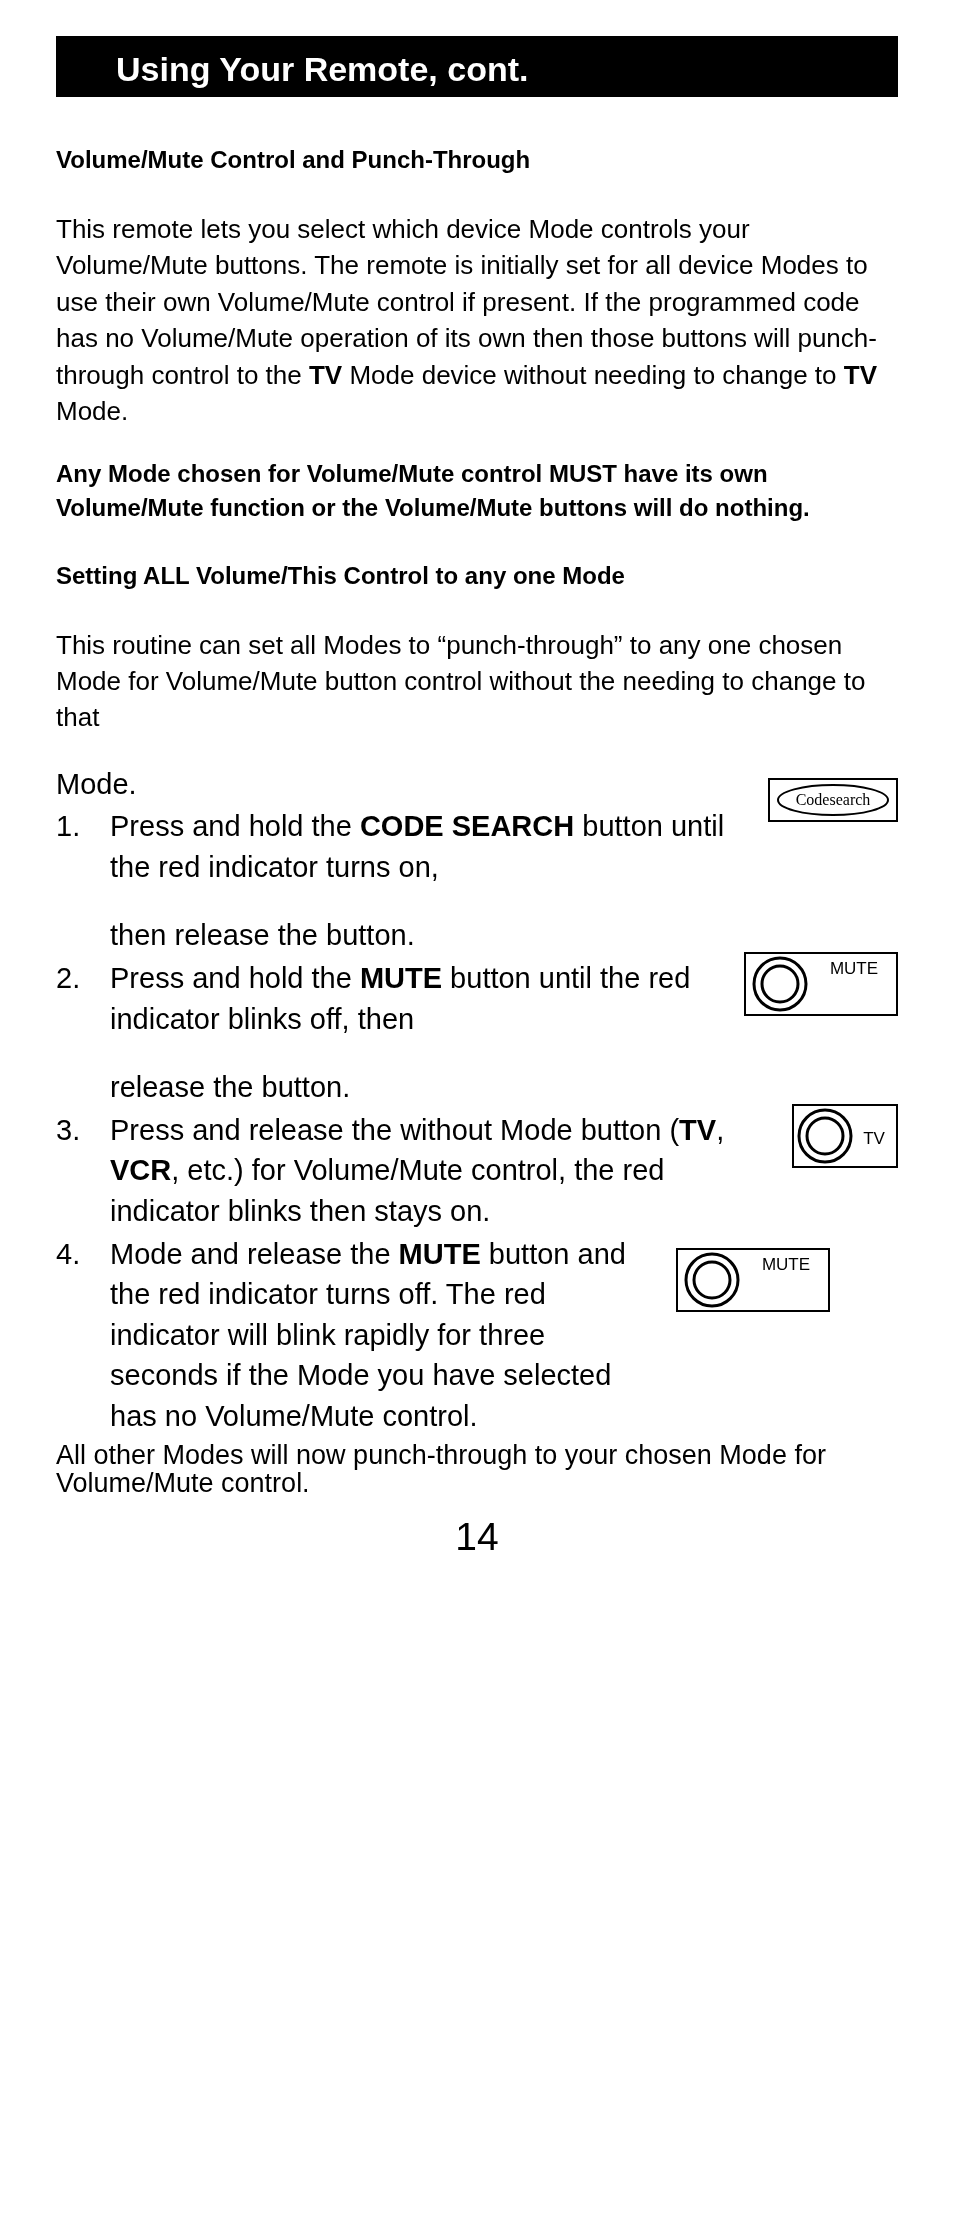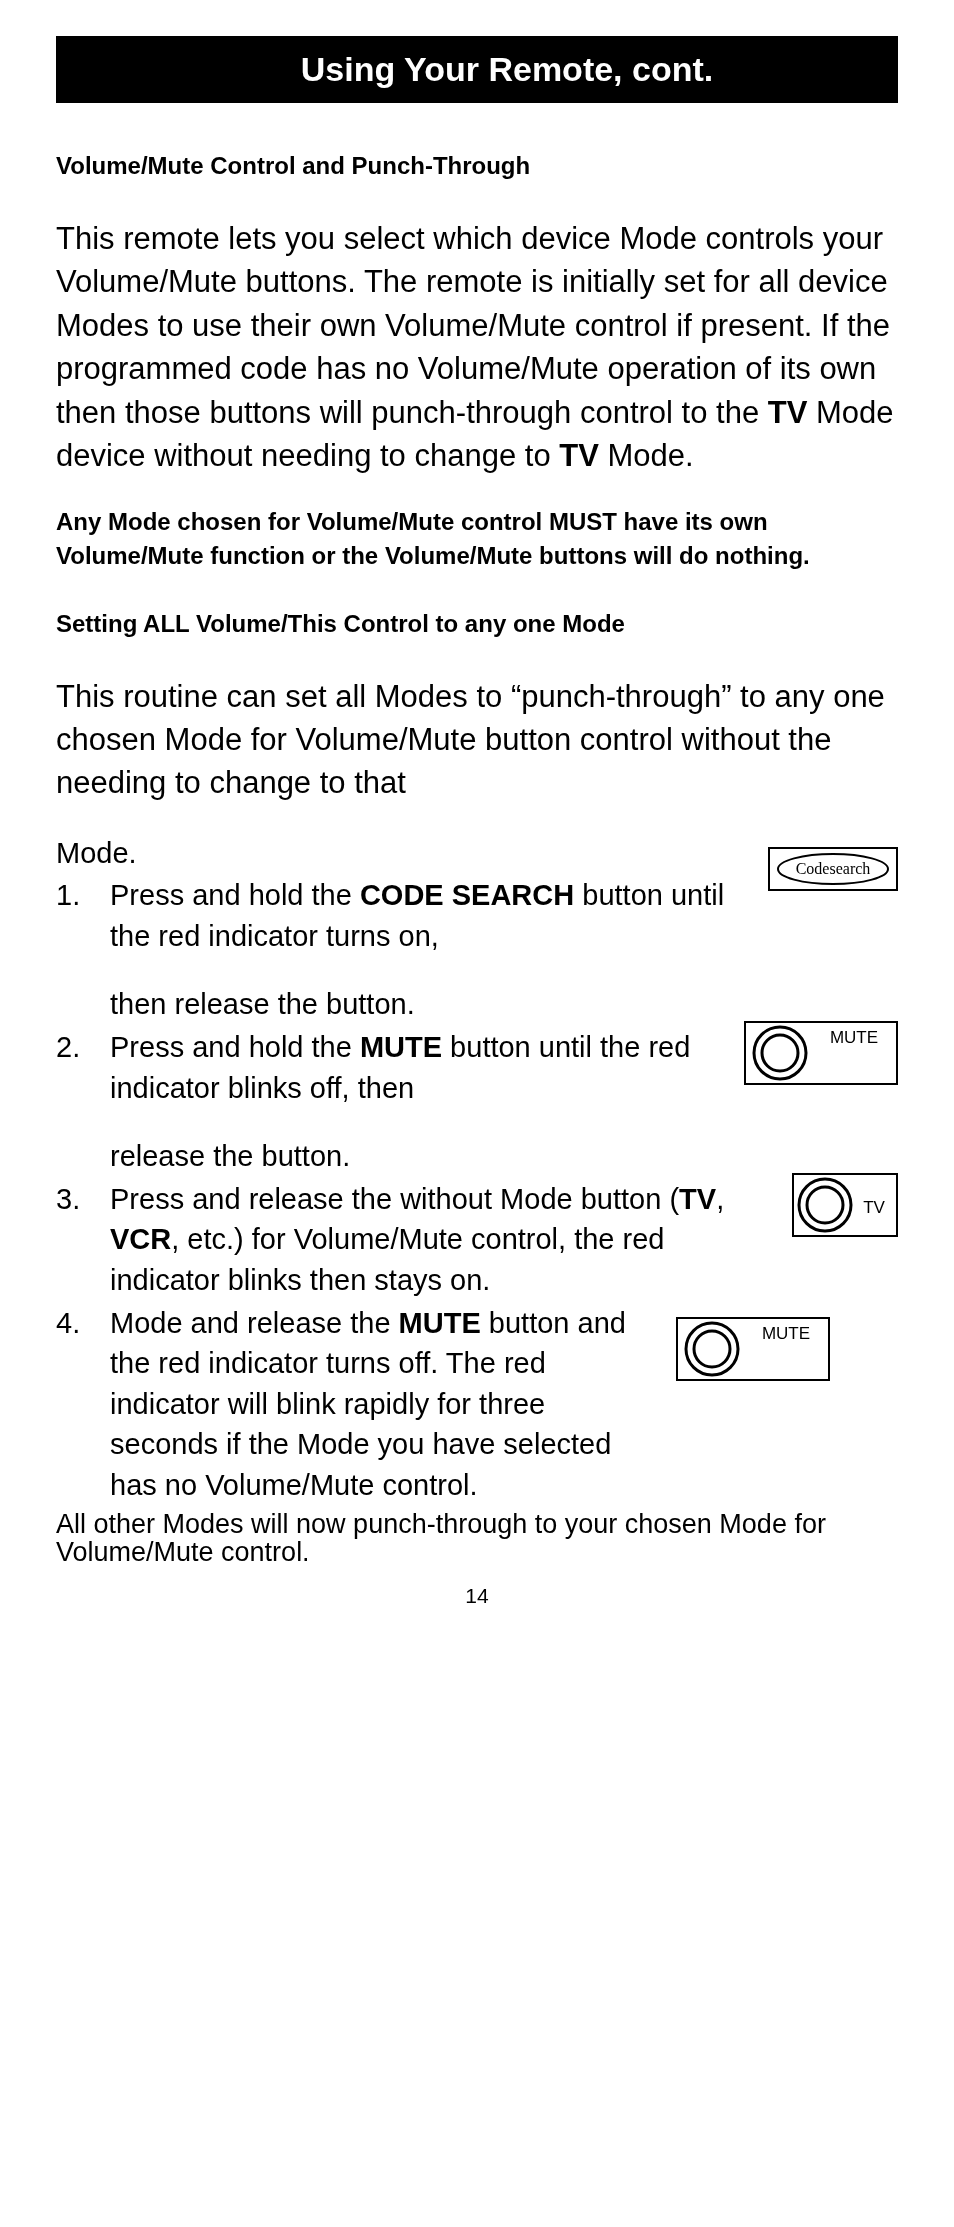--- a/index.html
+++ b/index.html
@@ -3,32 +3,31 @@
 <meta charset="utf-8">
 <style>
   * { box-sizing: border-box; margin: 0; padding: 0; }
   html, body { width: 954px; background: #fff; font-family: Arial, Helvetica, sans-serif; color: #000; }
   .page { width: 954px; padding: 36px 56px 40px 56px; }
   .title-bar {
     background: #000;
     color: #fff;
     font-weight: bold;
     font-size: 34px;
-    padding: 14px 0 14px 60px;
+    padding: 14px 0 8px 60px;
     margin-bottom: 48px;
-    text-align: center;
   }
   h2.section {
     font-size: 24px;
     font-weight: bold;
     line-height: 1.25;
     margin-bottom: 36px;
   }
   p.body {
-    font-size: 31px;
+    font-size: 26px;
     line-height: 1.4;
     margin-bottom: 28px;
   }
   p.bold-note {
     font-size: 24px;
     line-height: 1.4;
     font-weight: bold;
     margin-bottom: 36px;
   }
   .mode-line {
@@ -62,21 +61,21 @@
   .icon-svg { display:block; }
   .footer-para {
     font-size: 27px;
     line-height: 1.05;
     margin-top: 4px;
     margin-bottom: 18px;
   }
   h2.section.tight { margin-bottom: 14px; margin-top: 6px; }
   .page-num {
     text-align: center;
-    font-size: 21px;
+    font-size: 39px;
     margin-top: 6px;
   }
   b, .b { font-weight: bold; }
 </style>
 </head>
 <body>
 
 <div class="page">
 
   <div class="title-bar">Using Your Remote, cont.</div>

